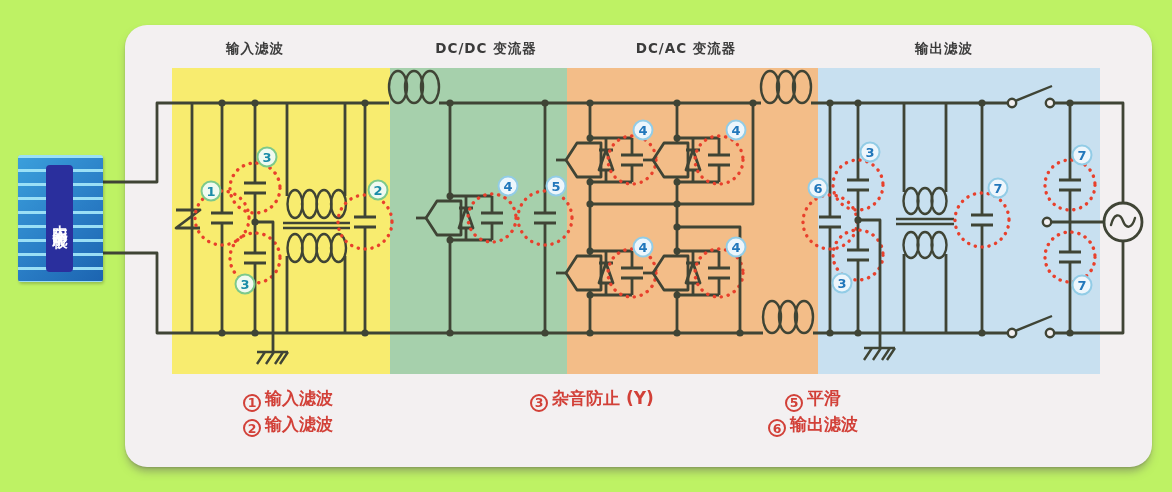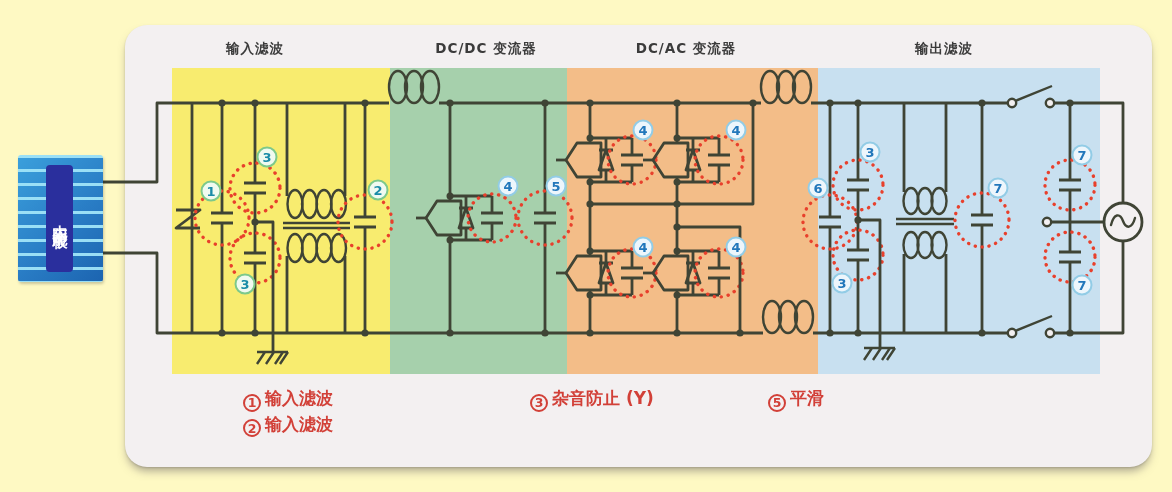--- a/index.html
+++ b/index.html
@@ -1,20 +1,20 @@
 <!DOCTYPE html>
 <html style="--wire: #3f4435; --red: #e8402c;"><head>
 <meta charset="utf-8">
 <style>
   html,body{margin:0;padding:0;background:#ffffff;font-family:"DejaVu Sans","Liberation Sans",sans-serif;}
   :root{
     --wire:#3f4435;
     --red:#e8402c;
   }
-  .stage{position:relative;width:1172px;height:492px;background:#fef9c3;overflow:hidden;}
+  .stage{position:relative;width:1172px;height:492px;background:#bef264;overflow:hidden;}
   .panel{
     position:absolute;left:125px;top:25px;width:1027px;height:442px;
     background:#f3f0f1;border-radius:22px;
     box-shadow:0 6px 9px -2px rgba(95,90,95,.5), 0 1px 2px rgba(0,0,0,.15);
   }
   .section{position:absolute;top:68px;height:306px;}
   .sec-0{left:172px;width:218px;}
   .sec-1{left:390px;width:177px;}
   .sec-2{left:567px;width:251px;}
   .sec-3{left:818px;width:282px;}
@@ -270,20 +270,21 @@
   <div id="legend">
       <div class="legend-col lcol-0" style="color: rgb(210, 64, 56);">
         <div class="legend-item"><span class="legend-marker">1</span><span>输入滤波</span></div>
         <div class="legend-item"><span class="legend-marker">2</span><span>输入滤波</span></div>
       </div>
       <div class="legend-col lcol-1" style="color: rgb(210, 64, 56);">
         <div class="legend-item"><span class="legend-marker">3</span><span>杂音防止 (Y)</span></div>
       </div>
       <div class="legend-col lcol-2" style="color: rgb(210, 64, 56);">
         <div class="legend-item"><span class="legend-marker">5</span><span>平滑</span></div>
+        <div class="legend-item"><span class="legend-marker">6</span><span>输出滤波</span></div>
       </div>
     </div>
 
   <div class="solar-box">
     <div class="solar-label">太阳能板</div>
   </div>
 
 </div>
 
 </body></html>

